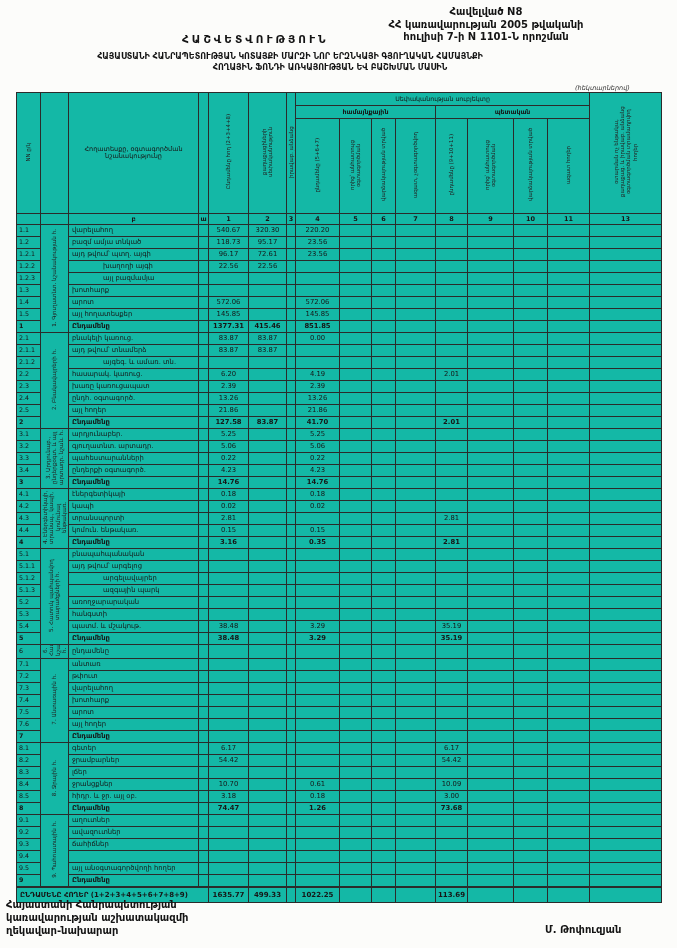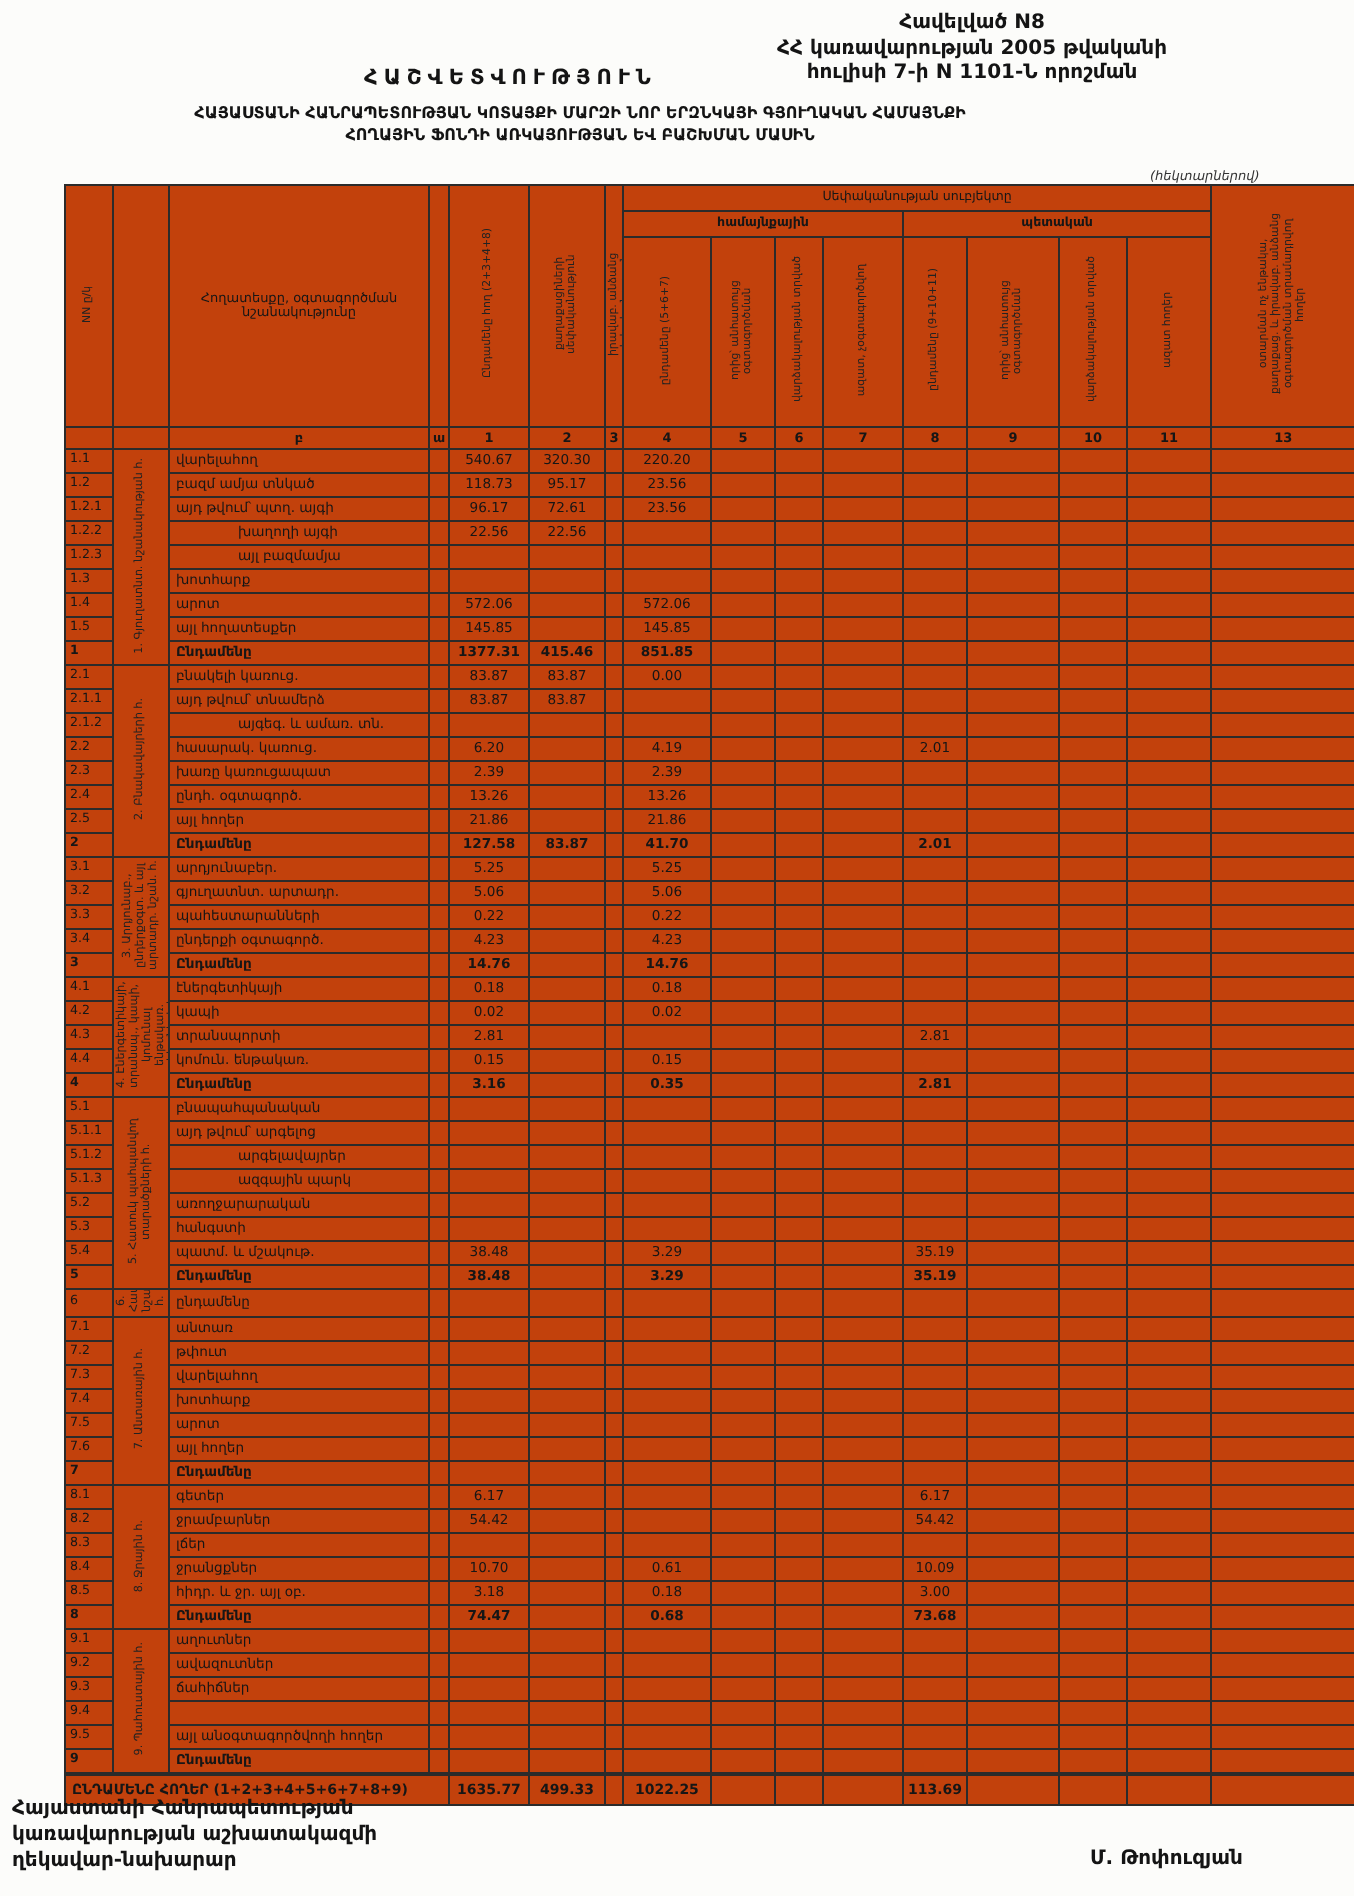--- a/index.html
+++ b/index.html
@@ -20,31 +20,31 @@
   }
   .doc-title{
     position:absolute;top:33px;left:150px;width:180px;
     font-weight:bold;font-size:10.5px;letter-spacing:3px;color:#141414;margin-left:32px;
   }
   .subtitle{
     position:absolute;left:0;width:580px;text-align:center;
     font-weight:bold;font-size:8px;color:#141414;
   }
   .s1{top:52px;}
-  .s2{top:63px;}
+  .s2{top:63px;padding-left:40px;}
   .s3{top:74px;font-size:7.5px;}
   .units{
     position:absolute;top:84px;left:575px;width:95px;
     font-style:italic;font-size:6.5px;color:#333;
   }
   
   table{
-    position:absolute;top:92px;left:32px;
+    position:absolute;top:92px;left:16px;
     border-collapse:collapse;table-layout:fixed;width:645px;
-    background:#c2410c;
+    background:#14b8a6;
   }
   th,td{
     border:1px solid #2b2b2b;
     padding:0 1px;overflow:hidden;white-space:nowrap;
     font-size:6.8px;line-height:1.05;color:#161616;
   }
   thead th{font-weight:normal;text-align:center;vertical-align:middle;}
   .vtext{
     writing-mode:vertical-rl;transform:rotate(180deg);
     display:inline-block;max-height:92px;
@@ -980,21 +980,21 @@
           <td class="num"></td>
           <td class="num"></td>
         </tr>
         <tr class="total-row">
           <td class="nn">8</td>
           <td class="name ind0">Ընդամենը</td>
           <td></td>
           <td class="num">74.47</td>
           <td class="num"></td>
           <td class="num"></td>
-          <td class="num">0.68</td>
+          <td class="num">1.26</td>
           <td class="num"></td>
           <td class="num"></td>
           <td class="num"></td>
           <td class="num">73.68</td>
           <td class="num"></td>
           <td class="num"></td>
           <td class="num"></td>
           <td class="num"></td>
         </tr>
         <tr>

